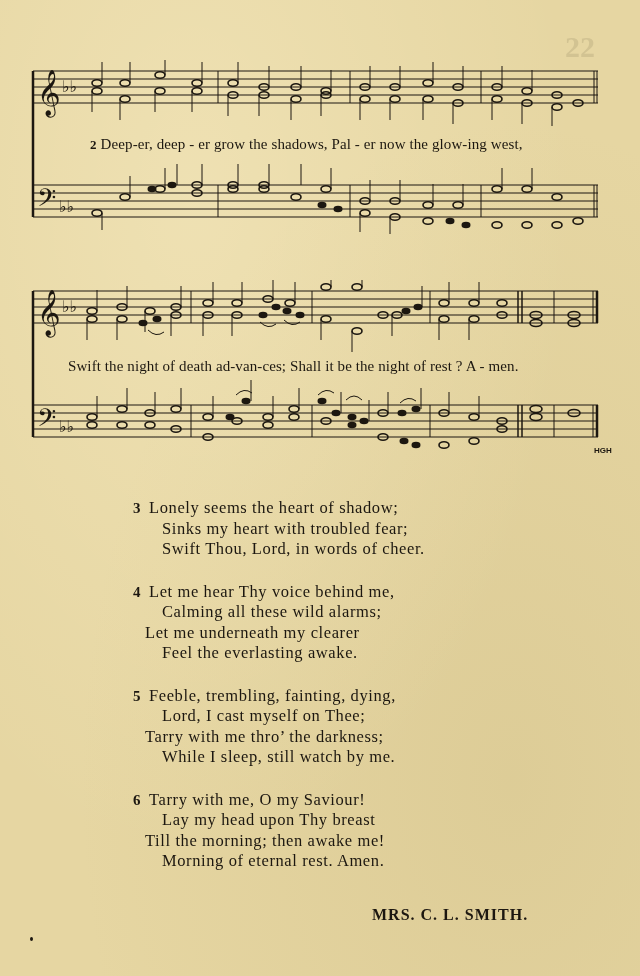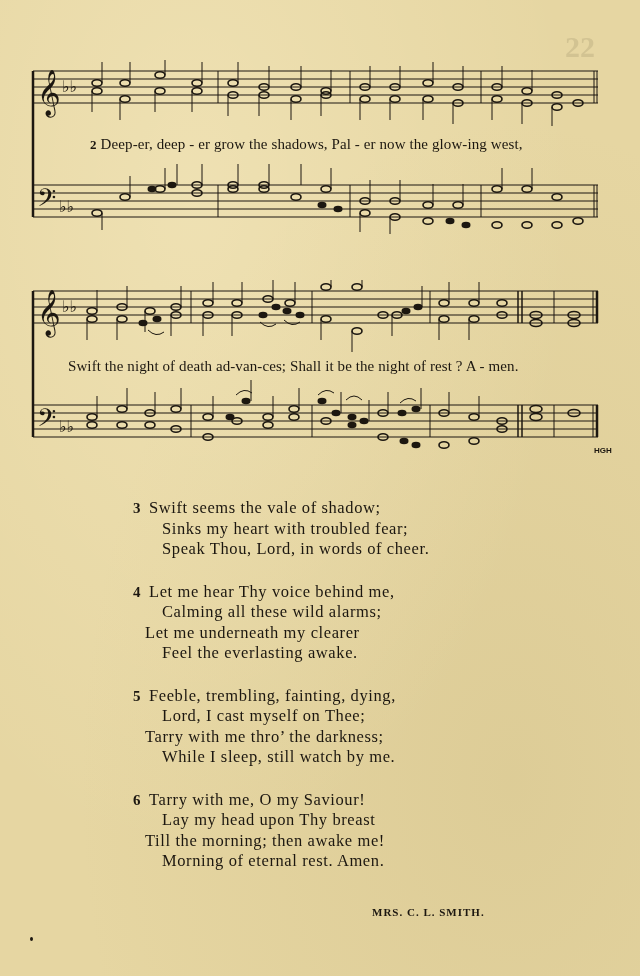--- a/index.html
+++ b/index.html
@@ -31,21 +31,21 @@
     position: absolute; font-family: "Liberation Sans", sans-serif;
     font-size: 8px; font-weight: bold;
   }
   .verses { position: absolute; left: 145px; top: 498px; width: 380px; }
   .verse { margin-bottom: 22px; }
   .verse-line { font-size: 16.5px; line-height: 20.5px; letter-spacing: 0.6px; white-space: nowrap; }
   .verse-line.indent { padding-left: 17px; }
   .verse-line .vnum { font-weight: bold; font-size: 15px; display: inline-block; width: 12px; margin-left: -12px; margin-right: 4px; }
   .author {
     position: absolute; left: 372px; top: 906px;
-    font-size: 11px; font-weight: bold; letter-spacing: 1px;
+    font-size: 16px; font-weight: bold; letter-spacing: 1px;
   }
   .dot { position: absolute; left: 30px; top: 937px; width: 3px; height: 4px; background: #1c1710; border-radius: 50%; }
 </style>
 </head>
 <body>
 
 <div class="page-bg"></div>
 <div class="ghost-number">22</div>
 
 <div class="system" style="top:60px;height:180px;">
@@ -365,23 +365,23 @@
         <path d="M346 120 q8 -8 16 0"></path>
       <path d="M400 123 q8 -8 16 -2"></path>
     </g>
   </svg>
   <div class="lyric-line" style="left:68px;top:78px;">Swift the night of death ad-van-ces;  Shall it  be  the night of  rest ?  A - men.</div>
   <div class="hgh" style="left:562px;top:166px;padding-left:32px;">HGH</div>
 </div>
 
 <div class="verses">
   <div class="verse">
-    <div class="verse-line"><span class="vnum">3</span><span>Swift seems the vale of shadow;</span></div>
+    <div class="verse-line"><span class="vnum">3</span><span>Lonely seems the heart of shadow;</span></div>
     <div class="verse-line indent">Sinks my heart with troubled fear;</div>
-    <div class="verse-line indent">Speak Thou, Lord, in words of cheer.</div>
+    <div class="verse-line indent">Swift Thou, Lord, in words of cheer.</div>
   </div>
   <div class="verse">
     <div class="verse-line"><span class="vnum">4</span><span>Let me hear Thy voice behind me,</span></div>
     <div class="verse-line indent">Calming all these wild alarms;</div>
     <div class="verse-line">Let me underneath my clearer</div>
     <div class="verse-line indent">Feel the everlasting awake.</div>
   </div>
   <div class="verse">
     <div class="verse-line"><span class="vnum">5</span><span>Feeble, trembling, fainting, dying,</span></div>
     <div class="verse-line indent">Lord, I cast myself on Thee;</div>

